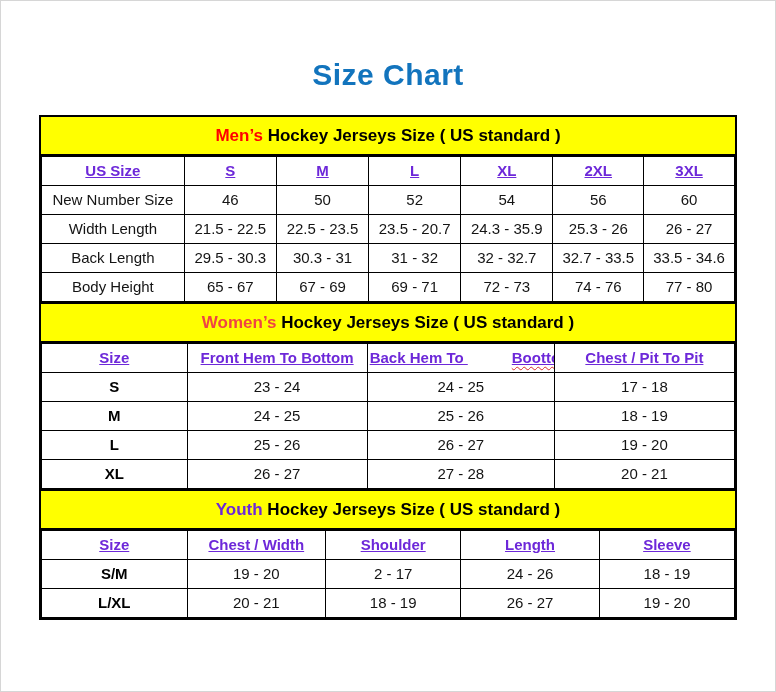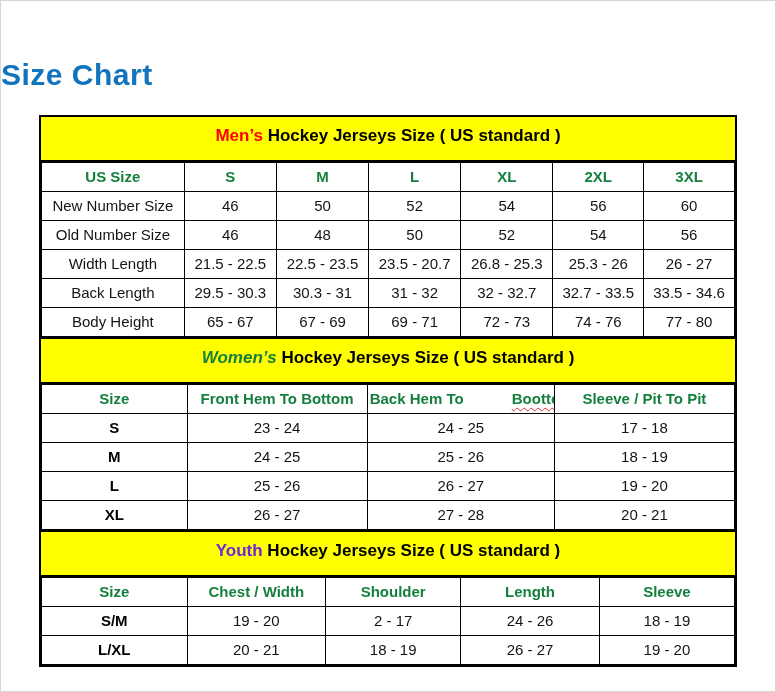--- a/index.html
+++ b/index.html
@@ -9,58 +9,58 @@
     font-family: "Liberation Sans", sans-serif;
     position: relative;
   }
   .canvas {
     width: 776px; height: 692px;
     background: #ffffff;
     border: 1px solid #d6d6d6;
     overflow: hidden;
   }
   .title {
-    text-align: left;
+    text-align: center;
     font-size: 30px;
     font-weight: bold;
     margin-top: 57px;
     margin-bottom: 23px;
     letter-spacing: 0.5px;
   }
   .tables {
     width: 698px;
     margin-left: 38px;
     border: 2px solid #000000;
   }
   .band {
     border-bottom: 2px solid #000000;
     text-align: center;
     font-weight: bold;
     font-size: 17px;
-    padding: 9px 0 14px 0;
+    padding: 9px 0 8px 0;
     line-height: 20px;
   }
   .band + table { border-top: 0; }
   table + .band { border-top: 2px solid #000000; }
   table {
     width: 100%;
     border-collapse: collapse;
     table-layout: fixed;
   }
   th, td {
     border: 1px solid #000000;
     text-align: center;
     font-size: 15px;
     line-height: 18px;
     padding: 5px 2px;
     color: #141414;
     overflow: hidden;
     white-space: nowrap;
   }
-  thead th { font-weight: bold; color: #15803d; }
+  thead th { font-weight: bold; color: #6d28d9; text-decoration: underline; }
   td { font-weight: normal; }
   .sec-womens .row-label, .sec-youth .row-label { font-weight: bold; color: #000000; }
   .wavy {
     text-decoration: underline wavy #d9302c;
     text-decoration-skip-ink: none;
     text-decoration-thickness: 1px;
     text-underline-offset: 3px;
     margin-left: 44px;
   }
 </style>
@@ -96,34 +96,25 @@
           <tr>
             <td class="row-label">New Number Size</td>
             <td>46</td>
             <td>50</td>
             <td>52</td>
             <td>54</td>
             <td>56</td>
             <td>60</td>
           </tr>
           <tr>
-            <td class="row-label">Old Number Size</td>
-            <td>46</td>
-            <td>48</td>
-            <td>50</td>
-            <td>52</td>
-            <td>54</td>
-            <td>56</td>
-          </tr>
-          <tr>
             <td class="row-label">Width Length</td>
             <td>21.5 - 22.5</td>
             <td>22.5 - 23.5</td>
             <td>23.5 - 20.7</td>
-            <td>26.8 - 25.3</td>
+            <td>24.3 - 35.9</td>
             <td>25.3 - 26</td>
             <td>26 - 27</td>
           </tr>
           <tr>
             <td class="row-label">Back Length</td>
             <td>29.5 - 30.3</td>
             <td>30.3 - 31</td>
             <td>31 - 32</td>
             <td>32 - 32.7</td>
             <td>32.7 - 33.5</td>
@@ -133,34 +124,34 @@
             <td class="row-label">Body Height</td>
             <td>65 - 67</td>
             <td>67 - 69</td>
             <td>69 - 71</td>
             <td>72 - 73</td>
             <td>74 - 76</td>
             <td>77 - 80</td>
           </tr>
         </tbody>
       </table>
-      <div class="band" style="background: rgb(255, 255, 0);"><span style="color: #15803d; font-style: italic;">Women’s</span><span style="color: rgb(0, 0, 0);"> Hockey Jerseys Size ( US standard )</span></div>
+      <div class="band" style="background: rgb(255, 255, 0);"><span style="color: #ef4444;">Women’s</span><span style="color: rgb(0, 0, 0);"> Hockey Jerseys Size ( US standard )</span></div>
       <table class="sec-womens">
         <colgroup>
           <col style="width: 21%;">
           <col style="width: 26%;">
           <col style="width: 27%;">
           <col style="width: 26%;">
         </colgroup>
         <thead>
           <tr>
             <th>Size</th>
             <th>Front Hem To Bottom</th>
             <th>Back Hem To <span class="wavy">Boottom</span></th>
-            <th>Sleeve / Pit To Pit</th>
+            <th>Chest / Pit To Pit</th>
           </tr>
         </thead>
         <tbody>
           <tr>
             <td class="row-label">S</td>
             <td>23 - 24</td>
             <td>24 - 25</td>
             <td>17 - 18</td>
           </tr>
           <tr>

